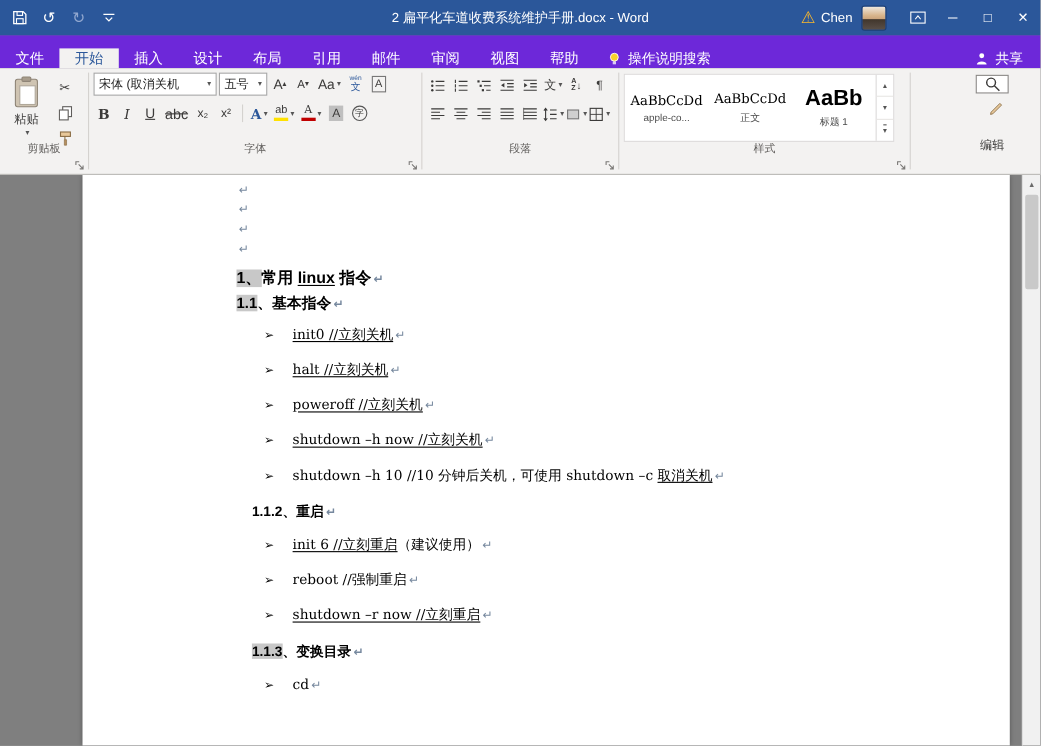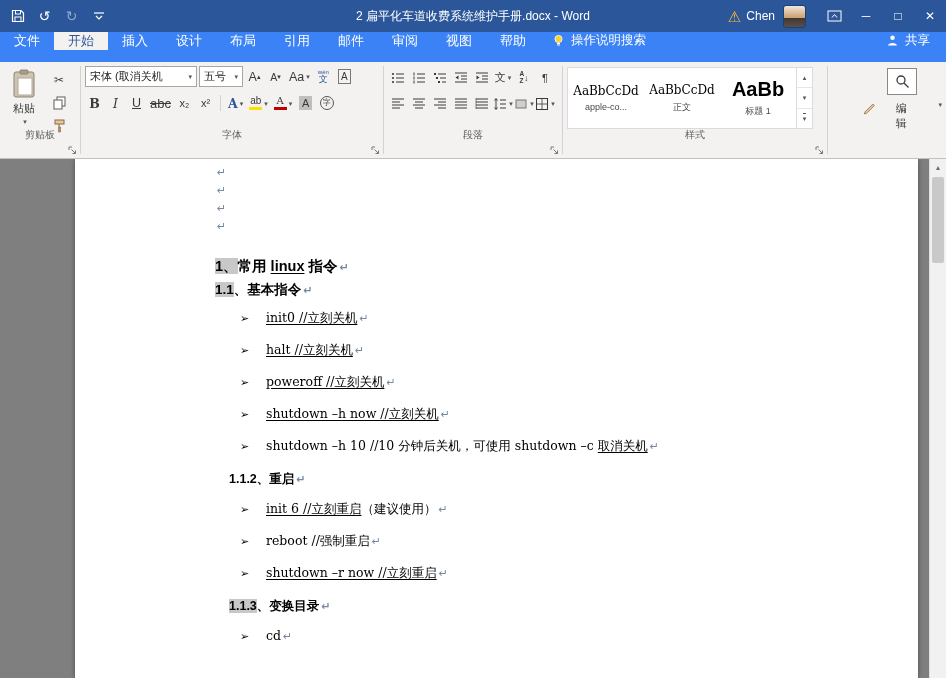--- a/index.html
+++ b/index.html
@@ -14,21 +14,21 @@
   .qbtn.disabled{color:#91a7cf}
   .title{position:absolute;left:0;right:0;top:0;height:32px;display:flex;align-items:center;justify-content:center;font-size:12px;pointer-events:none;z-index:1}
   .tbr{margin-left:auto;display:flex;align-items:center;height:100%;z-index:2}
   .warn{color:#fcb92c;font-size:15px;margin-right:5px;line-height:1}
   .uname{font-size:12px;margin-right:8px}
   .avatar{width:23px;height:23px;border-radius:3px;margin-right:12px;border:1px solid #1e3f73;
     background:linear-gradient(180deg,#efe8df 0%,#d8b58c 38%,#caa27a 55%,#41362c 56%,#5a5048 100%)}
   .wbtn{width:32px;height:32px;display:flex;align-items:center;justify-content:center;font-size:12px;color:#fff}
 
   
-  .tabrow{height:30px;background:#3b82f6;display:flex;align-items:flex-start;color:#fff;font-size:13px;flex:0 0 auto}
+  .tabrow{height:30px;background:#6d28d9;display:flex;align-items:flex-end;color:#fff;font-size:13px;flex:0 0 auto}
   .tabstrip{display:flex;align-items:stretch}
   .tab{padding:0 14px;display:flex;align-items:center;cursor:default}
   .tab.active{background:#f3f2f1;color:#2b579a}
   .tellme{display:flex;align-items:center;gap:6px;padding:0 12px;font-size:12.5px}
   .share{margin-left:auto;display:flex;align-items:center;gap:6px;padding:0 16px;font-size:12.5px}
 
   
   .ribbon{height:97px;background:#f3f2f1;border-bottom:1px solid #c3c0bd;display:flex;flex:0 0 auto;color:#3b3a39}
   .group{position:relative;padding:4px 4px 16px;display:flex}
   .glabel{position:absolute;bottom:16px;left:0;right:0;text-align:center;font-size:10px;color:#605e5c}
@@ -77,29 +77,29 @@
   .sprev.big{font-size:20px;font-family:"Liberation Sans",sans-serif;font-weight:bold}
   .slab{font-size:9px;color:#4a4a4a;white-space:nowrap}
   .sscroll{width:16px;display:flex;flex-direction:column;border-left:1px solid #dcdada}
   .sbtn{flex:1;display:flex;align-items:center;justify-content:center;font-size:7px;color:#555;border-bottom:1px solid #e8e6e4}
   .sbtn:last-child{border-bottom:none}
   .morebar{display:inline-block;border-top:1.5px solid #555;padding-top:1px}
 
   
   .editg{margin-left:auto;width:88px;flex-direction:column;align-items:center;gap:6px;padding-top:6px}
   .searchbtn{width:30px;height:27px;background:#fff;border:1px solid #8a8886;display:flex;align-items:center;justify-content:center}
-  .editbtn{display:flex;flex-direction:row;align-items:flex-start;font-size:11px;color:#3b3a39;gap:19px}
+  .editbtn{display:flex;flex-direction:column;align-items:flex-end;font-size:11px;color:#3b3a39;gap:19px}
 
   
   .docarea{position:relative;flex:1;background:#7f7f7f;overflow:hidden}
   .page{position:absolute;left:75px;top:0;width:843px;height:100%;background:#fff;box-shadow:0 0 5px rgba(0,0,0,.4);overflow:hidden}
   .content{padding:4px 0 0 140px;font-family:"DejaVu Serif",serif;color:#000}
   .para{white-space:nowrap}
   .p-empty{height:18px;line-height:18px;font-size:12px}
-  .p-h1{margin-top:20px;line-height:22px;font-size:14.5px;font-weight:bold;font-family:"Liberation Sans",sans-serif}
+  .p-h1{margin-top:7px;line-height:22px;font-size:14.5px;font-weight:bold;font-family:"Liberation Sans",sans-serif}
   .p-h2{line-height:22px;font-size:13.5px;font-weight:bold;font-family:"Liberation Sans",sans-serif}
   .p-h3{margin-top:4px;line-height:26px;font-size:12.5px;font-weight:bold;font-family:"Liberation Sans",sans-serif;padding-left:14px}
   .p-bullet{line-height:31px;font-size:12.5px;padding-left:25px}
   .bmark{display:inline-block;width:26px;font-size:11px;color:#000;font-family:"DejaVu Sans",sans-serif}
   .run.u{text-decoration:underline;text-underline-offset:2px}
   .run.shade{background:#c8c8c8}
   .pmark{color:#76889e;font-size:11px;margin-left:2px;font-family:"DejaVu Sans",sans-serif}
 
   .vscroll{position:absolute;right:0;top:0;width:17px;height:100%;background:#f1f1f1;border-left:1px solid #dedede}
   .vsup{height:17px;display:flex;align-items:center;justify-content:center;font-size:8px;color:#6b6b6b}

